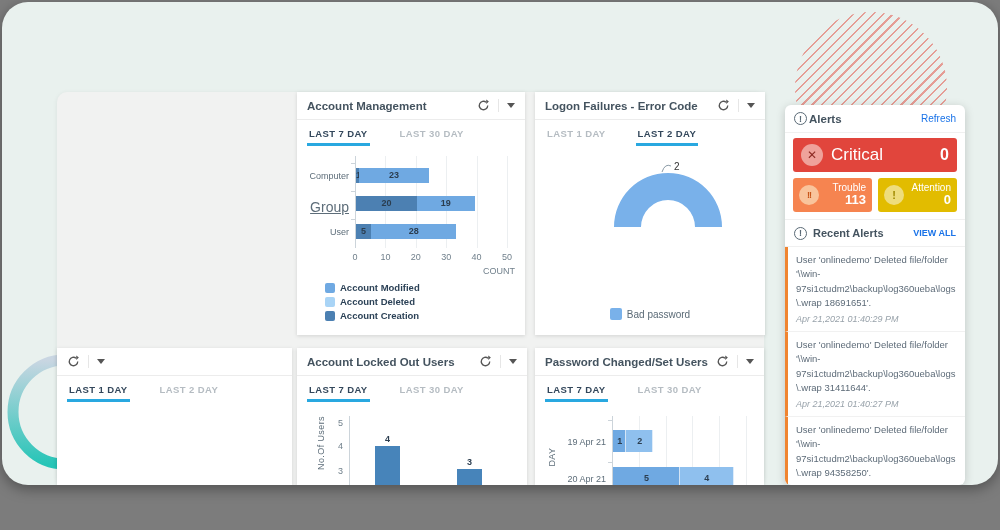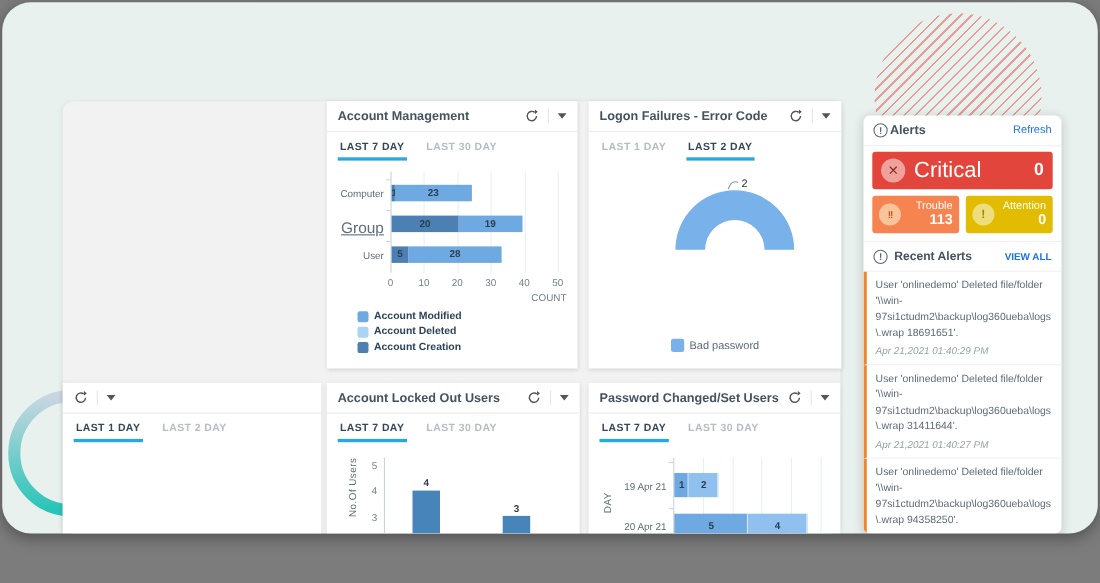--- a/index.html
+++ b/index.html
@@ -17,21 +17,21 @@
   .card.lf{left:533px;top:90px;width:230px;height:243px}
   .card.lp{left:55px;top:346px;width:235px;height:137px}
   .card.al{left:295px;top:346px;width:230px;height:137px}
   .card.pw{left:533px;top:346px;width:229px;height:137px}
   .card-header{height:28px;border-bottom:1px solid #ececec;display:flex;align-items:center;padding:0 10px;box-sizing:border-box}
   .card-title{font-size:11.5px;font-weight:bold;color:#44535f;flex:1;white-space:nowrap;overflow:hidden}
   .hdr-controls{display:flex;align-items:center}
   .icon-btn{display:flex;align-items:center;justify-content:center;cursor:pointer}
   .divider{width:1px;height:13px;background:#e6e6e6;margin:0 8px}
   .caret{width:0;height:0;border-left:4px solid transparent;border-right:4px solid transparent;border-top:5px solid #555}
-  .tabs{display:flex;padding-left:12px;height:26px;align-items:center;gap:20px}
+  .tabs{display:flex;padding-left:12px;height:26px;align-items:center;gap:32px}
   .tab{font-size:9.5px;font-weight:bold;letter-spacing:.4px;color:#b5bcc2;position:relative;height:100%;display:flex;align-items:center;cursor:pointer}
   .tab.active{color:#33475b}
   .tab.active::after{content:"";position:absolute;left:-2px;right:-2px;bottom:0;height:3px;background:#29a8e0}
   .chart-host{position:absolute;left:0;right:0}
   .am-chart{top:56px;height:128px}
   .lf-chart{top:54px;height:160px}
   .lp-chart,.al-chart,.pw-chart{top:54px;bottom:0}
   .am-legend{position:absolute;left:28px;top:190px;right:6px;display:flex;flex-wrap:wrap;column-gap:16px;row-gap:3px}
   .legend-item{display:flex;align-items:center;font-size:9.5px;font-weight:bold;color:#2c4257}
   .legend-swatch{width:10px;height:10px;border-radius:2px;margin-right:5px}
@@ -49,21 +49,21 @@
   .sum-card{border-radius:3px;display:flex;align-items:center;color:#fff;padding:0 8px;box-sizing:border-box}
   .sum-crit{background:#e1453c;height:34px;margin-bottom:6px}
   .sum-row{display:flex;gap:6px}
   .sum-sm{flex:1;height:34px;padding:0 6px}
   .sum-trob{background:#f68450}
   .sum-attn{background:#e2bc00}
   .sum-ic{border-radius:50%;display:flex;align-items:center;justify-content:center;font-weight:bold;flex:none}
   .ic-crit{width:22px;height:22px;background:#efa29b;color:#8e2b24;font-size:12px}
   .ic-trob{width:20px;height:20px;background:#f9c49c;color:#c9561a;font-size:9px;letter-spacing:-1px}
   .ic-attn{width:20px;height:20px;background:#eedd7d;color:#a08a00;font-size:11px}
-  .sum-crit .sum-label{font-size:20px;margin-left:8px;flex:1}
+  .sum-crit .sum-label{font-size:17px;margin-left:8px;flex:1}
   .sum-crit .sum-count{font-size:16px;font-weight:bold}
   .sum-sm .sum-texts{flex:1;text-align:right;line-height:1.15}
   .sum-sm .sum-label{font-size:10px;display:block}
   .sum-sm .sum-count{font-size:13px;font-weight:bold;display:block}
   .recent-header{height:26px;display:flex;align-items:center;padding:0 9px;border-top:1px solid #f0f0f0;border-bottom:1px solid #f0f0f0;margin-top:7px}
   .recent-title{font-size:11px;font-weight:bold;color:#44535f;flex:1;margin-left:6px}
   .viewall{font-size:9px;font-weight:bold;color:#1a73e8;cursor:pointer}
   .alert-item{border-left:3px solid #f08430;border-bottom:1px solid #f1f1f1;padding:6px 8px 7px 8px;cursor:pointer}
   .alert-msg{font-size:9.5px;line-height:1.5;color:#5d6b78;overflow-wrap:break-word}
   .alert-time{font-size:9px;font-style:italic;color:#98a2aa;margin-top:4px}

